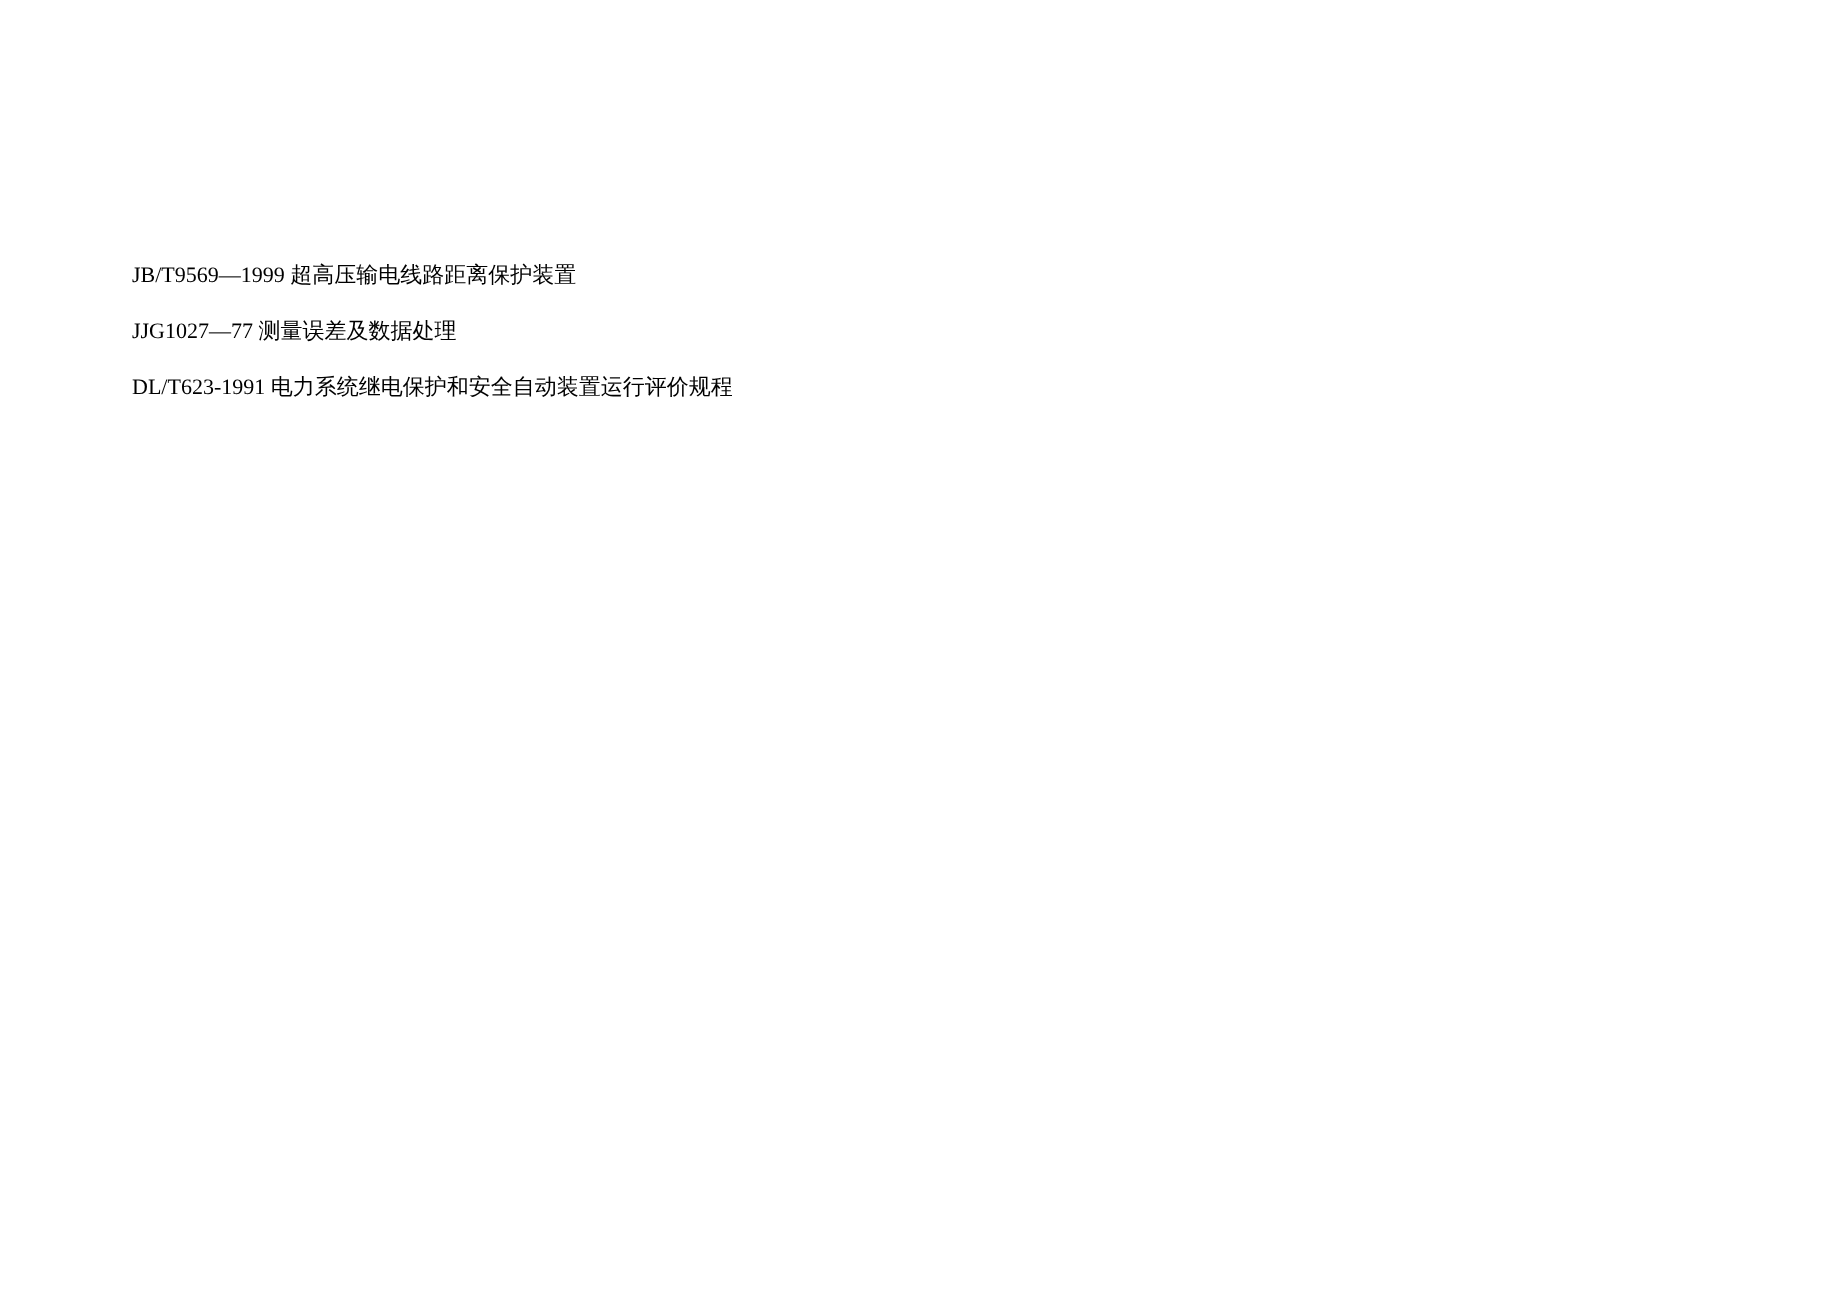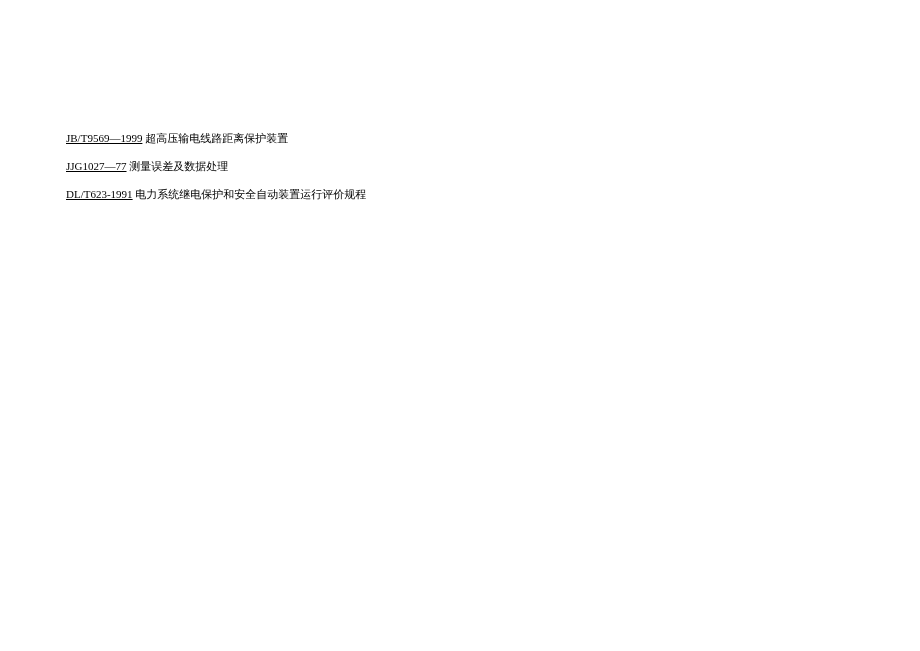--- a/index.html
+++ b/index.html
@@ -16,21 +16,20 @@
       color: #000000;
       padding-top: 131px;
       padding-left: 66px;
       line-height: 1.4;
     }
     .entry {
       margin-bottom: 12.5px;
     }
     .code {
       font-family: "SimSun", "宋体", serif;
-      text-decoration: underline;
     }
   </style>
 </head>
 <body>
 
 <div class="entry">
   <span class="code">JB/T9569—1999</span>
   <span>超高压输电线路距离保护装置</span>
 </div>
 

